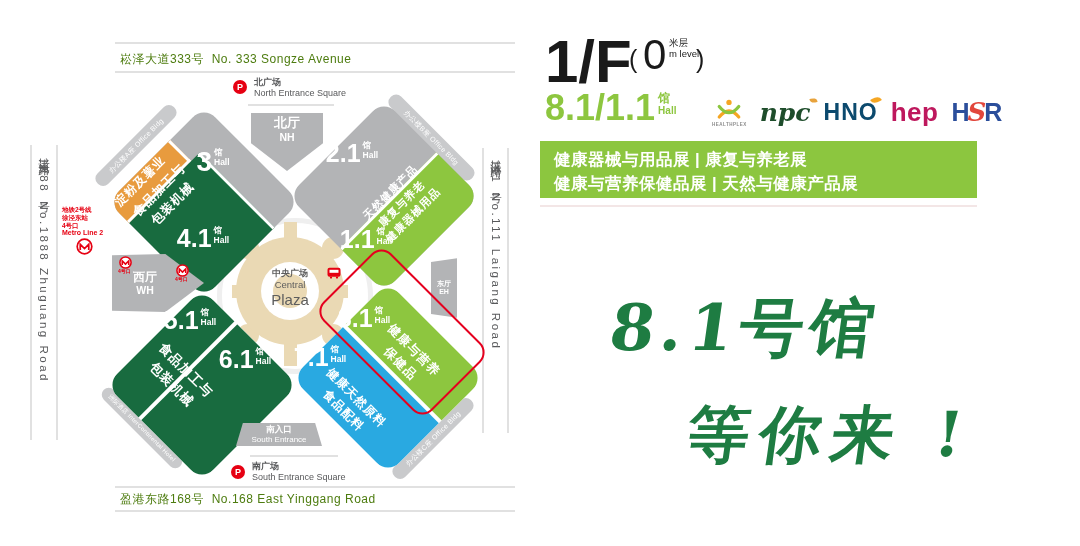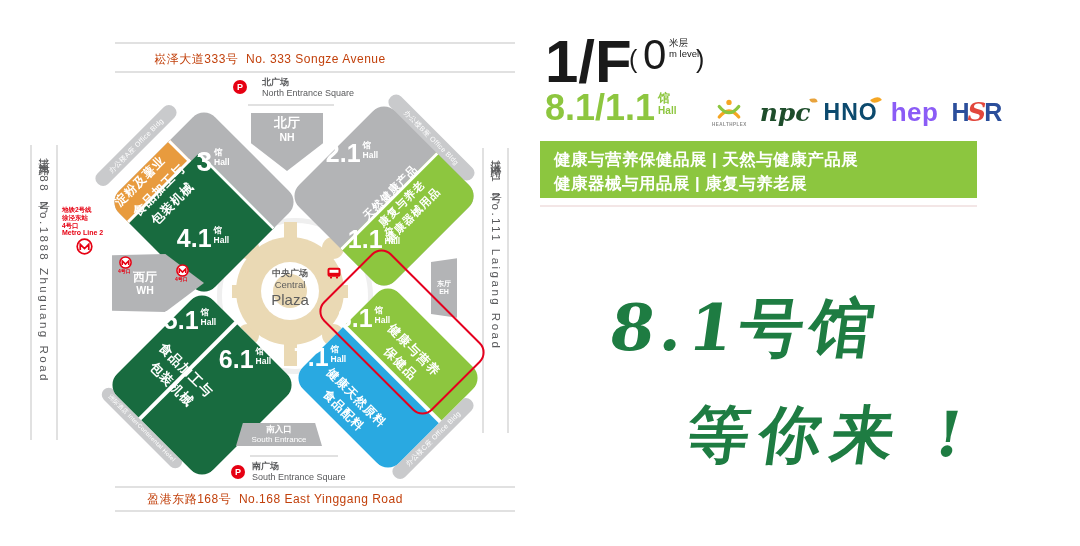--- a/index.html
+++ b/index.html
@@ -1,20 +1,20 @@
 <!DOCTYPE html>
 <html><head>
 <meta charset="utf-8">
 <style>
   html,body{margin:0;padding:0;background:#fff;}
   .stage{position:relative;width:1080px;height:546px;background:#fff;overflow:hidden;
          font-family:"Liberation Sans",sans-serif;}
   .abs{position:absolute;}
   .rline{position:absolute;background:#e1e1e1;}
-  .road-text{position:absolute;color:#c2410c;font-size:12px;letter-spacing:.5px;text-align:center;white-space:nowrap;}
+  .road-text{position:absolute;color:#4d7c0f;font-size:12px;letter-spacing:.5px;text-align:left;white-space:nowrap;}
   .vroad{position:absolute;writing-mode:vertical-rl;text-orientation:mixed;color:#58595b;
          font-size:11.5px;letter-spacing:2.5px;white-space:nowrap;}
   .quad{position:absolute;width:136px;height:136px;border-radius:16px;overflow:hidden;z-index:3;}
   .band{position:absolute;box-sizing:border-box;}
   .hall-label{position:absolute;display:flex;align-items:flex-start;color:#fff;font-weight:bold;
               transform:translate(-50%,-50%);z-index:7;white-space:nowrap;}
   .hall-no{font-size:25px;line-height:1;}
   .hall-no.big{font-size:28px;}
   .hall-unit{display:flex;flex-direction:column;margin-left:2px;font-size:8.5px;line-height:1.15;font-weight:bold;}
   .hall-unit i{font-style:normal;}
@@ -60,21 +60,21 @@
 
   <div class="rline" style="left:115px;top:486px;width:400px;height:2px"></div>
   <div class="road-text" style="left:120px;top:491px;width:310px">
     <span>盈港东路168号</span>&nbsp;&nbsp;<span>No.168 East Yinggang Road</span>
   </div>
   <div class="rline" style="left:115px;top:510px;width:400px;height:2px"></div>
 
   <div class="pcircle" style="left:233px;top:80px">
       <span>P</span>
     </div>
-  <div class="sqtext" style="left:262px;top:77px">
+  <div class="sqtext" style="left:254px;top:77px">
     <b>北广场</b>
     <span>North Entrance Square</span>
   </div>
   <div class="rline" style="left:248px;top:104px;width:86px;height:1.5px"></div>
 
   <div class="rline" style="left:250px;top:455px;width:88px;height:1.5px"></div>
   <div class="pcircle" style="left:231px;top:465px">
       <span>P</span>
     </div>
   <div class="sqtext" style="left:252px;top:461px">
@@ -168,21 +168,21 @@
         <i>Hall</i>
       </span>
   </div>
   <div class="hall-label" style="left:203px;top:238px">
     <span class="hall-no">4.1</span>
     <span class="hall-unit">
         <i>馆</i>
         <i>Hall</i>
       </span>
   </div>
-  <div class="hall-label" style="left:374px;top:239px">
+  <div class="hall-label" style="left:366px;top:239px">
     <span class="hall-no">1.1</span>
     <span class="hall-unit">
         <i>馆</i>
         <i>Hall</i>
       </span>
   </div>
   <div class="hall-label" style="left:190px;top:320px">
     <span class="hall-no">5.1</span>
     <span class="hall-unit">
         <i>馆</i>
@@ -300,32 +300,32 @@
       <span style="font-size:4.5px;color:#8a8a8a;letter-spacing:.5px;font-weight:bold">HEALTHPLEX</span>
     </div>
     <div style="position:relative;font-family:'DejaVu Serif',serif;font-style:italic;font-weight:bold;font-size:25px;color:#1E4D2B;line-height:1">
       <span>npc</span>
       <i style="position:absolute;top:-2px;right:-6px;width:7px;height:5px;background:#E8A33C;border-radius:0 80% 0 80%;transform:rotate(-20deg)"></i>
     </div>
     <div style="position:relative;font-size:23px;font-weight:bold;color:#0c4a6e;letter-spacing:1px;line-height:1">
       <span>HNO</span>
       <i style="position:absolute;top:-4px;right:-3px;width:10px;height:6px;background:#F5A623;border-radius:0 80% 0 80%;transform:rotate(-30deg)"></i>
     </div>
-    <div style="font-size:26px;font-weight:bold;color:#8b5cf6;letter-spacing:.5px;line-height:1">
+    <div style="font-size:26px;font-weight:bold;color:#be185d;letter-spacing:.5px;line-height:1">
       <span>hep</span>
     </div>
     <div style="display:flex;align-items:center;line-height:1">
       <span style="font-size:25px;font-weight:bold;color:#2B4E9B">H</span>
       <span style="font-size:26px;font-weight:bold;font-style:italic;font-family:'DejaVu Serif',serif;color:#E2473C;margin:0 -2px">S</span>
       <span style="font-size:25px;font-weight:bold;color:#2B4E9B">R</span>
     </div>
   </div>
 
   <div class="banner" style="left:540px;top:141px;width:437px;height:57px;padding:7px 0 0 14px;box-sizing:border-box;font-size:16.5px;line-height:1.45;letter-spacing:.5px">
+    <div>健康器械与用品展 | 康复与养老展</div>
     <div>健康与营养保健品展 | 天然与健康产品展</div>
-    <div>健康器械与用品展 | 康复与养老展</div>
   </div>
   <div class="abs" style="left:540px;top:205px;width:437px;height:2px;background:#f3e6e6"></div>
 
   <div class="slogan" style="left:595px;top:285px;width:300px;font-size:64px;letter-spacing:6px">8.1号馆</div>
   <div class="slogan" style="left:660px;top:393px;width:340px;font-size:62px;letter-spacing:10px">等你来 !</div>
 
 </div>
 
 </body></html>

